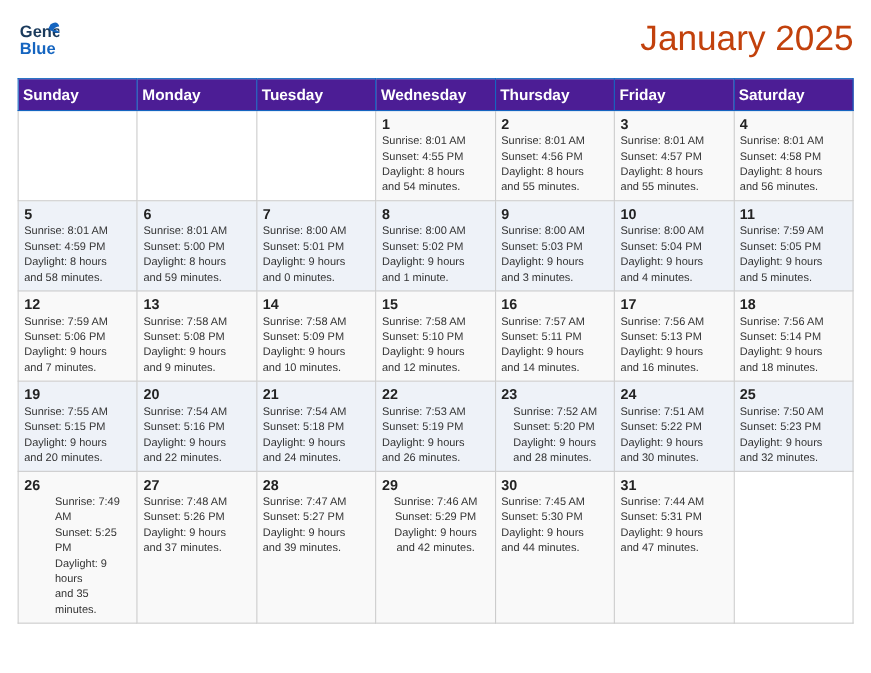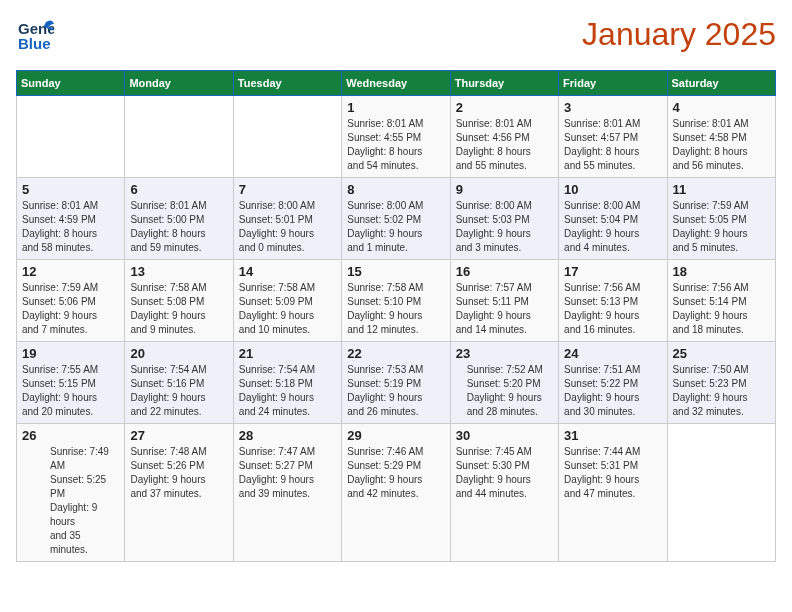--- a/index.html
+++ b/index.html
@@ -38,25 +38,25 @@
       font-size: 16px;
       font-weight: normal;
       color: #444;
     }
     table {
       width: 100%;
       border-collapse: collapse;
       font-size: 11px;
     }
     thead tr th {
-      background: #15803d;
+      background: #4c1d95;
       color: #fff;
       padding: 6px 4px;
       text-align: left;
-      font-size: 11px;
+      font-size: 14px;
       font-weight: bold;
       border: 1px solid #1565c0;
       margin-top: 44px;
     }
     tbody tr td {
       border: 1px solid #ccc;
       padding: 4px 5px;
       vertical-align: top;
       width: calc(100% / 7);
       min-height: 80px;
@@ -321,21 +321,21 @@
         </td>
         <td>
           <span class="day-num">28</span>
           <div class="cell-info" style="white-space: pre-line;">Sunrise: 7:47 AM
 Sunset: 5:27 PM
 Daylight: 9 hours
 and 39 minutes.</div>
         </td>
         <td>
           <span class="day-num">29</span>
-          <div class="cell-info" style="white-space: pre-line;">Sunrise: 7:46 AM
+          <div class="cell-info" style="white-space: pre-line; text-align: center;">Sunrise: 7:46 AM
 Sunset: 5:29 PM
 Daylight: 9 hours
 and 42 minutes.</div>
         </td>
         <td>
           <span class="day-num">30</span>
           <div class="cell-info" style="white-space: pre-line;">Sunrise: 7:45 AM
 Sunset: 5:30 PM
 Daylight: 9 hours
 and 44 minutes.</div>

